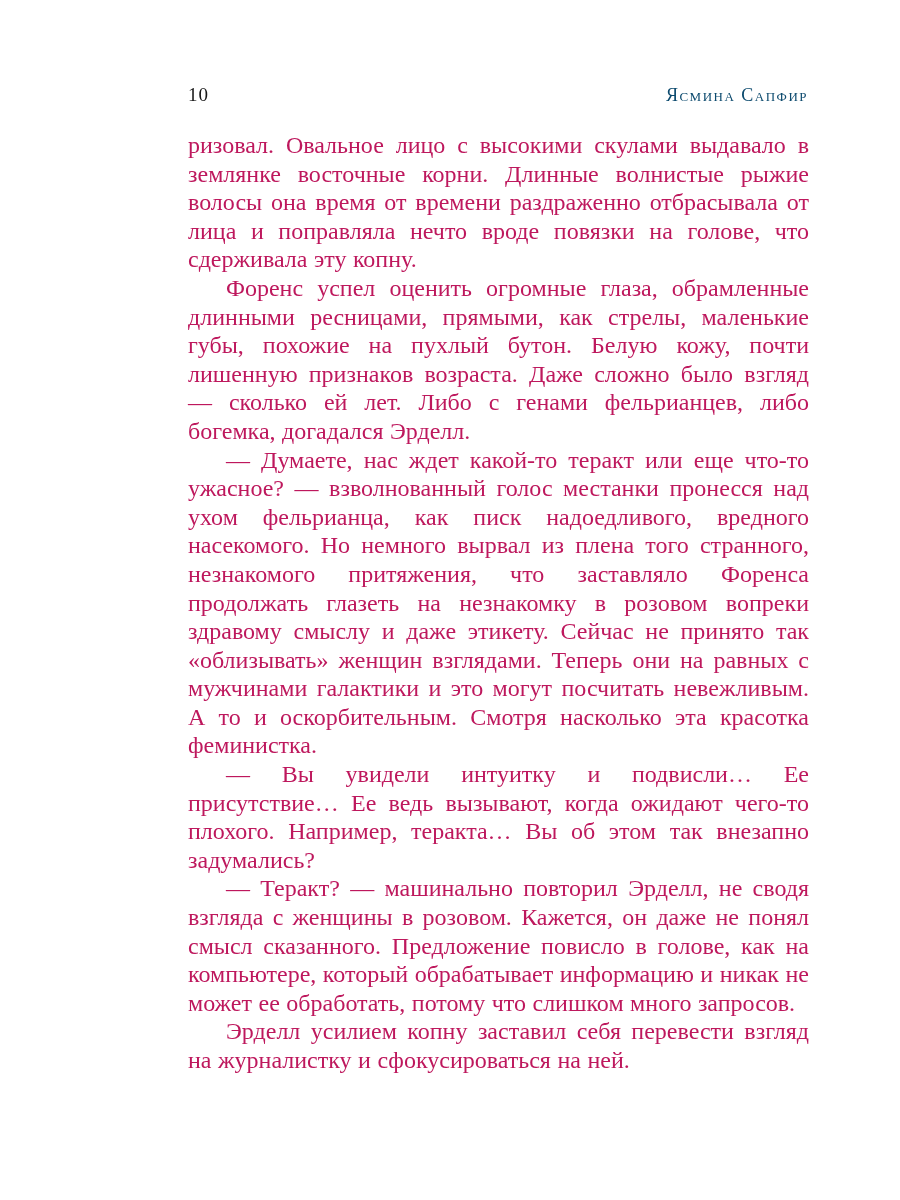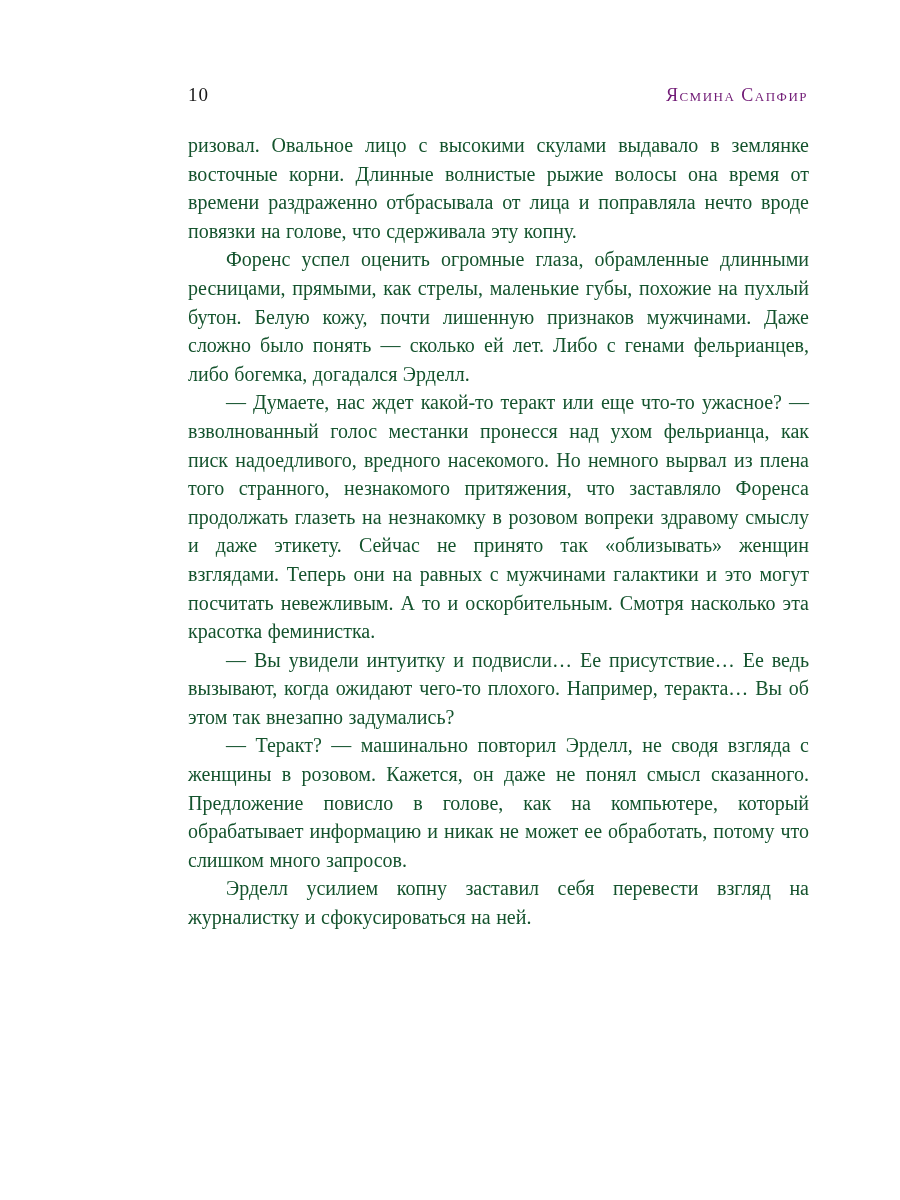--- a/index.html
+++ b/index.html
@@ -30,31 +30,31 @@
     .page-number {
       font-size: 19px;
       letter-spacing: 1px;
       font-weight: 400;
       color: #171717;
     }
     .running-head {
       font-size: 18px;
       letter-spacing: 1.5px;
       font-variant: small-caps;
-      color: #701a75;
+      color: #0c4a6e;
     }
     .text-block {
       position: absolute;
       top: 131px;
       left: 140px;
       width: 621px;
-      font-size: 20px;
+      font-size: 24px;
       line-height: 28.6px;
       text-align: justify;
-      color: #14532d;
+      color: #be185d;
       hyphens: auto;
       -webkit-hyphens: auto;
       word-spacing: 0.5px;
     }
     .text-block p {
       margin: 0;
       padding: 0;
       text-indent: 38px;
     }
     .text-block p.no-indent {
@@ -66,20 +66,20 @@
 
 <div class="page">
 
   <div class="header">
     <span class="page-number">10</span>
     <span class="running-head">Ясмина Сапфир</span>
   </div>
 
   <div class="text-block">
     <p class="no-indent">ризовал. Овальное лицо с высокими скулами выдавало в землянке восточные корни. Длинные волнистые рыжие волосы она время от времени раздраженно отбрасывала от лица и поправляла нечто вроде повязки на голове, что сдерживала эту копну.</p>
-    <p>Форенс успел оценить огромные глаза, обрамленные длинными ресницами, прямыми, как стрелы, маленькие губы, похожие на пухлый бутон. Белую кожу, почти лишенную признаков мужчинами. Даже сложно было понять — сколько ей лет. Либо с генами фельрианцев, либо богемка, догадался Эрделл.</p>
+    <p>Форенс успел оценить огромные глаза, обрамленные длинными ресницами, прямыми, как стрелы, маленькие губы, похожие на пухлый бутон. Белую кожу, почти лишенную признаков возраста. Даже сложно было взгляд — сколько ей лет. Либо с генами фельрианцев, либо богемка, догадался Эрделл.</p>
     <p>— Думаете, нас ждет какой-то теракт или еще что-то ужасное? — взволнованный голос местанки пронесся над ухом фельрианца, как писк надоедливого, вредного насекомого. Но немного вырвал из плена того странного, незнакомого притяжения, что заставляло Форенса продолжать глазеть на незнакомку в розовом вопреки здравому смыслу и даже этикету. Сейчас не принято так «облизывать» женщин взглядами. Теперь они на равных с мужчинами галактики и это могут посчитать невежливым. А то и оскорбительным. Смотря насколько эта красотка феминистка.</p>
     <p>— Вы увидели интуитку и подвисли… Ее присутствие… Ее ведь вызывают, когда ожидают чего-то плохого. Например, теракта… Вы об этом так внезапно задумались?</p>
     <p>— Теракт? — машинально повторил Эрделл, не сводя взгляда с женщины в розовом. Кажется, он даже не понял смысл сказанного. Предложение повисло в голове, как на компьютере, который обрабатывает информацию и никак не может ее обработать, потому что слишком много запросов.</p>
     <p>Эрделл усилием копну заставил себя перевести взгляд на журналистку и сфокусироваться на ней.</p>
   </div>
 
 </div>
 
 </body></html>

